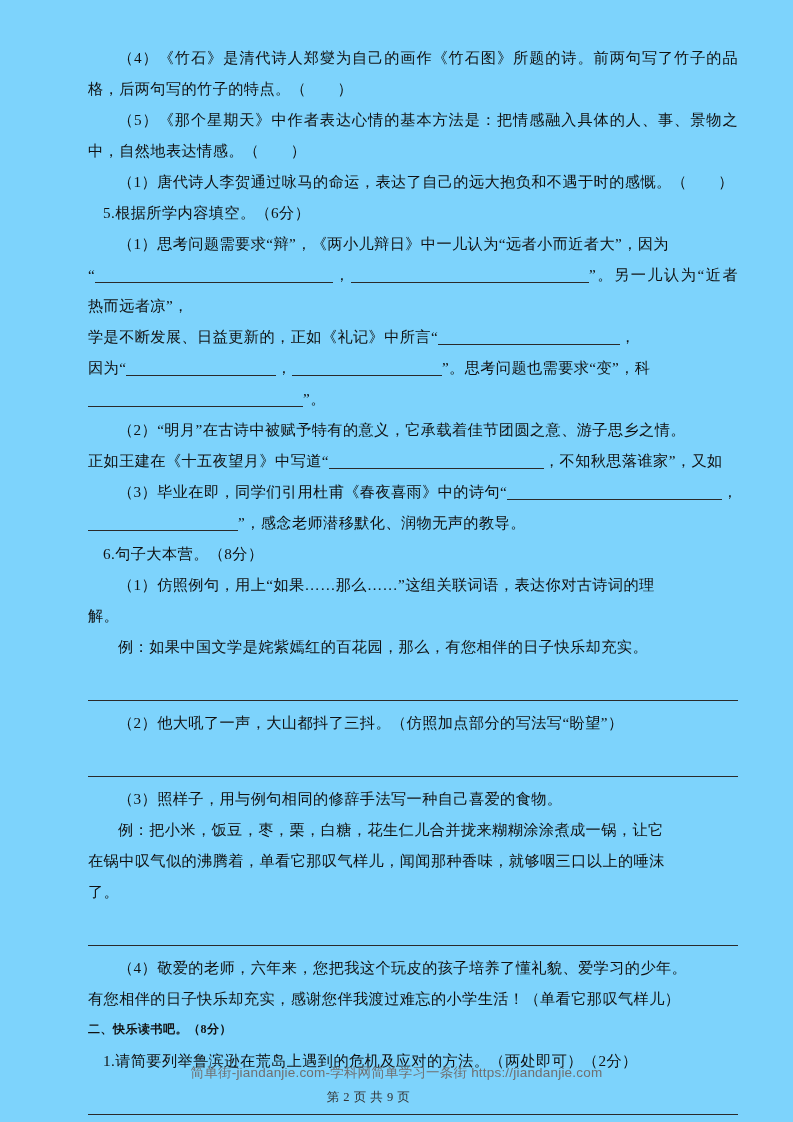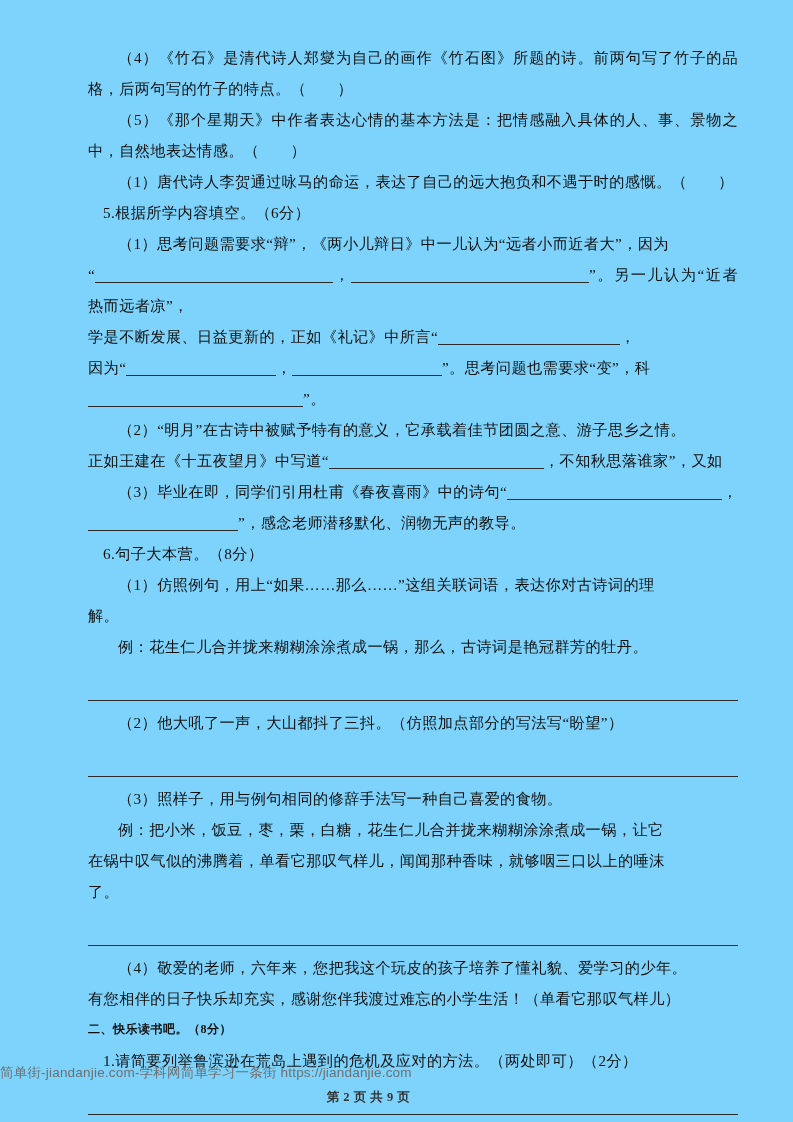--- a/index.html
+++ b/index.html
@@ -61,36 +61,35 @@
   .b215 { width: 215px; }
   .b235 { width: 238px; }
   .b330 { width: 332px; }
   .gap-s { height: 6px; }
   .gap-m { height: 12px; }
   .footer-note {
     position: absolute;
     left: 0;
     top: 1064px;
     width: 793px;
-    text-align: left;
+    text-align: center;
     font-size: 13.5px;
     color: #6f6f6f;
     font-family: "Liberation Sans", sans-serif;
     letter-spacing: 0.2px;
   }
   .footer-page {
     position: absolute;
     left: 0;
     top: 1089px;
     width: 737px;
     text-align: center;
     font-size: 12.5px;
     color: #333;
     letter-spacing: 0.5px;
-    font-weight: bold;
   }
 </style>
 </head>
 <body>
 
 <div class="page">
 
   <div class="content">
 
     <p class="p ind1">（4）《竹石》是清代诗人郑燮为自己的画作《竹石图》所题的诗。前两句写了竹子的品格，后两句写的竹子的特点。（　　）</p>
@@ -122,21 +121,21 @@
       <span>（3）毕业在即，同学们引用杜甫《春夜喜雨》中的诗句“</span><span class="blank b215"></span>，
     </p>
     <p class="p ind0">
       <span class="blank b150"></span><span>”，感念老师潜移默化、润物无声的教导。</span>
     </p>
 
     <p class="p ind-half">6.句子大本营。（8分）</p>
 
     <p class="p ind1">（1）仿照例句，用上“如果……那么……”这组关联词语，表达你对古诗词的理</p>
     <p class="p ind0">解。</p>
-    <p class="p ind1">例：花生仁儿合并拢来糊糊涂涂煮成一锅，那么，古诗词是艳冠群芳的牡丹。</p>
+    <p class="p ind1">例：如果中国文学是姹紫嫣红的百花园，那么，有您相伴的日子快乐却充实。</p>
     <div class="gap-m"></div>
     <span class="ansline"></span>
 
     <div class="gap-s"></div>
     <p class="p ind1">（2）他大吼了一声，大山都抖了三抖。（仿照加点部分的写法写“盼望”）</p>
     <div class="gap-m"></div>
     <span class="ansline"></span>
 
     <div class="gap-s"></div>
     <p class="p ind1">（3）照样子，用与例句相同的修辞手法写一种自己喜爱的食物。</p>

